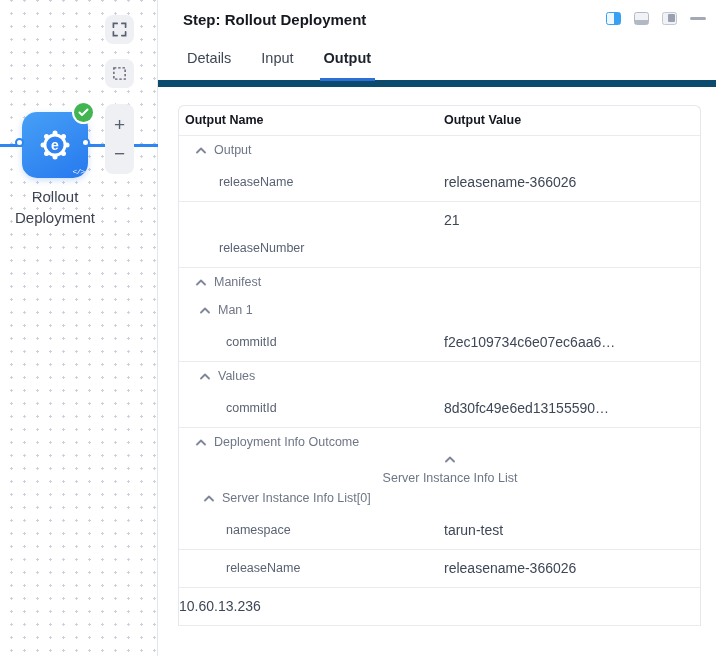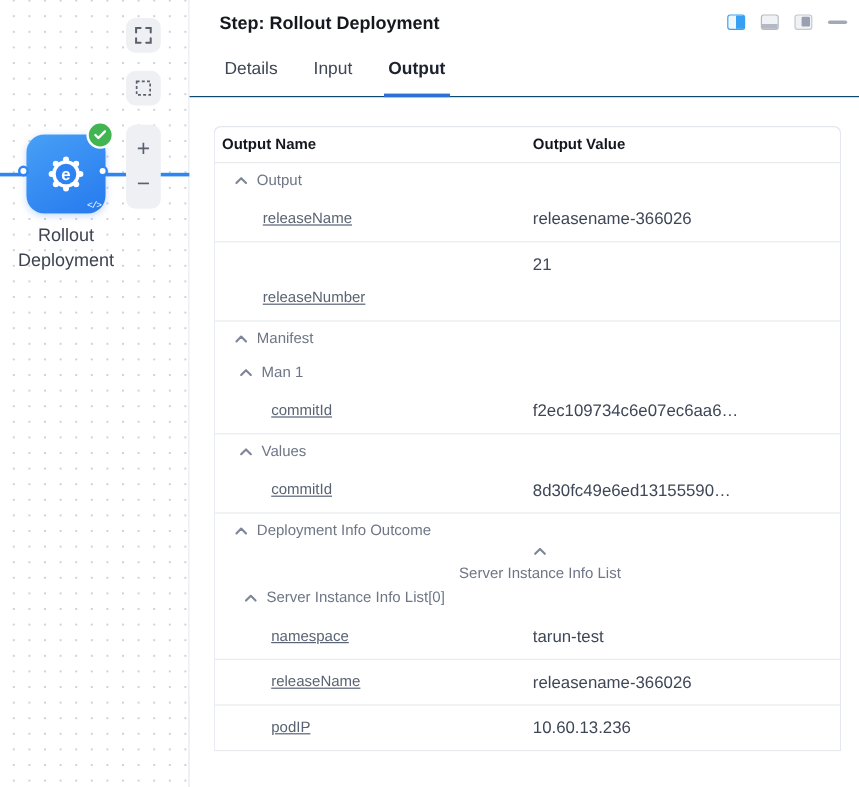--- a/index.html
+++ b/index.html
@@ -40,37 +40,37 @@
   .panel-head { display:flex; justify-content:space-between; align-items:flex-start; padding:9px 10px 0 25px; }
   .panel-title { font-size:15px; font-weight:bold; color:#15181e; padding-top:2px; }
   .win-icons { display:flex; align-items:center; gap:13px; padding-top:3px; }
   .wi { width:15px; height:13px; border-radius:2.5px; position:relative; cursor:pointer; }
   .wi-split { border:1.5px solid #38a0f2; background:linear-gradient(90deg,#eef7fe 50%, #38a0f2 50%); }
   .wi-bottom { border:1.5px solid #b3b9c4; background:linear-gradient(180deg,#f1f2f6 60%, #b3b9c4 60%); }
   .wi-right  { border:1.5px solid #c3c8d1; background:#f1f2f6; }
   .wi-right span { position:absolute; right:1px; top:1px; width:7px; height:8px; background:#99a1b0; border-radius:1px; }
   .wi-min { width:16px; height:3px; border-radius:2px; background:#a2a8b4; cursor:pointer; }
 
-  .tabbar { display:flex; gap:22px; padding:20px 0 0 25px; border-bottom:1px solid #0c4a6e; margin-top:2px; }
+  .tabbar { display:flex; gap:22px; padding:20px 0 0 25px; border-bottom:7px solid #0c4a6e; margin-top:2px; }
   .tab { font-size:14.5px; color:#3f4754; padding:0 4px 12px 4px; border-bottom:3px solid transparent;
          margin-bottom:-1px; cursor:pointer; }
   .tab.active { font-weight:bold; color:#1c222e; border-bottom-color:#2e6fd6; }
 
   
   .card { position:absolute; left:20px; top:105px; width:523px; background:#fff;
           border:1px solid #e4e7ec; border-radius:6px 6px 0 0; border-bottom:none; }
   .thead { display:flex; padding:7px 0; border-bottom:1px solid #e9ebee; }
   .th { font-size:12.5px; font-weight:bold; color:#14171f; line-height:15px; }
   .th.name { width:265px; padding-left:6px; }
   .th.value { flex:1; }
   .trow.group { display:flex; align-items:center; height:28px; gap:8px; cursor:pointer; }
   .chev { display:flex; align-items:center; }
   .glabel { font-size:12.5px; color:#6e7686; }
   .trow.leaf { display:flex; border-bottom:1px solid #e9ebee; padding:5px 0; }
-  .nname { width:265px; font-size:12.5px; color:#5a6373; line-height:27px;text-decoration:underline; }
+  .nname { width:265px; font-size:12.5px; color:#5a6373; line-height:27px; }
   .nvalue { width:200px; font-size:14px; color:#3e4757; line-height:27px; overflow-wrap:break-word; }
 </style>
 </head>
 <body>
 
 <div class="stage">
 
   <div class="canvas">
     <div class="flow-line"></div>
 
@@ -224,20 +224,19 @@
           </div>
           <div class="trow leaf">
             <div class="nname" style="padding-left: 47px;">namespace</div>
             <div class="nvalue">tarun-test</div>
           </div>
           <div class="trow leaf">
             <div class="nname" style="padding-left: 47px;">releaseName</div>
             <div class="nvalue">releasename-366026</div>
           </div>
           <div class="trow leaf">
-            <div class="nname" style="padding-left: 47px;">podIP</div>
             <div class="nvalue">10.60.13.236</div>
           </div>
         </div>
     </div>
   </div>
 
 </div>
 
 </body></html>

